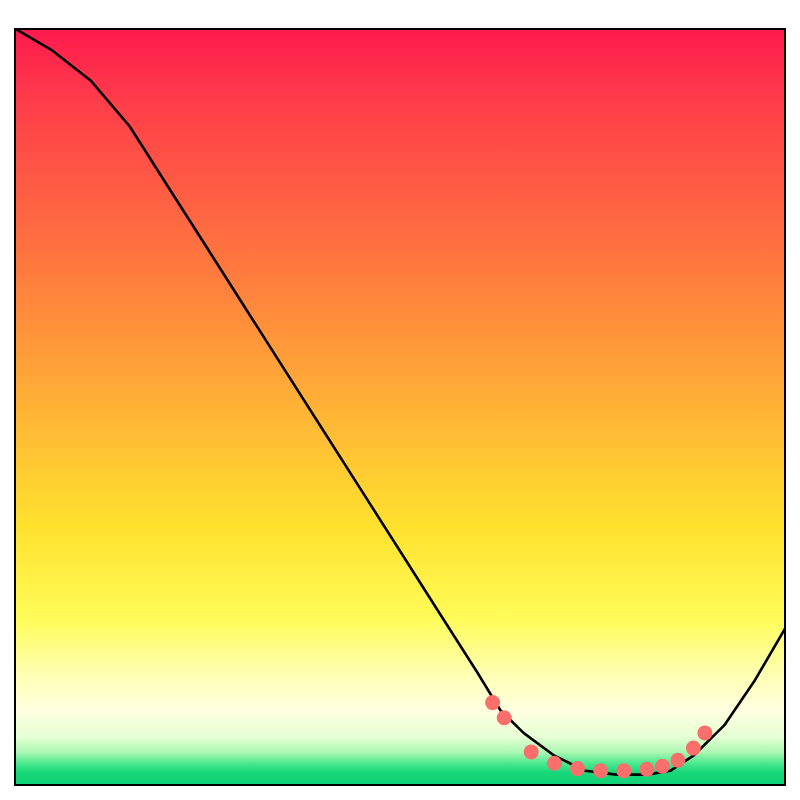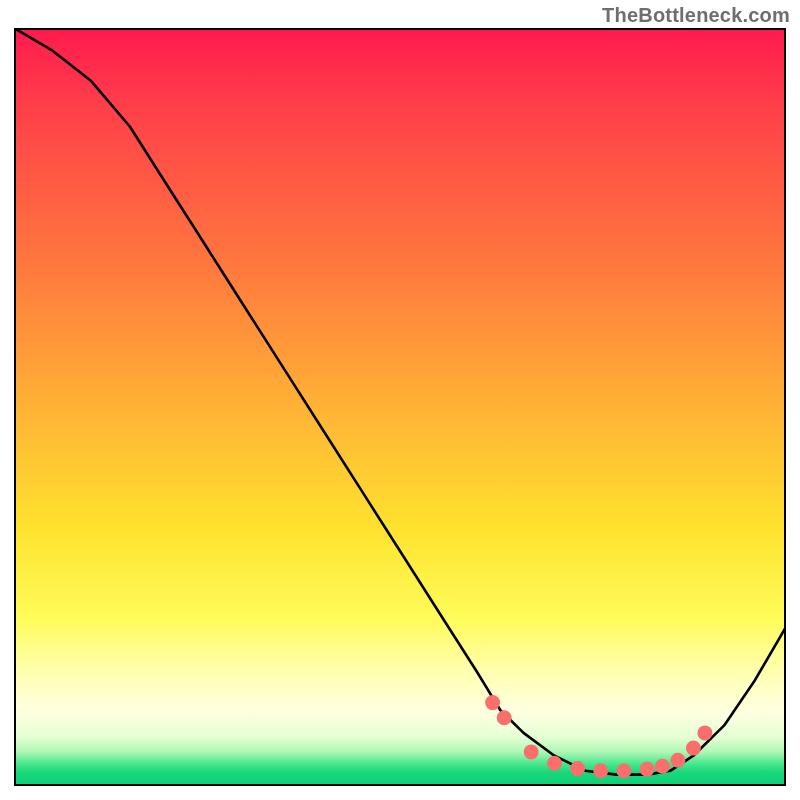--- a/index.html
+++ b/index.html
@@ -79,21 +79,20 @@
   .marker {
     fill: #fa6f6b;
     stroke: none;
   }
 </style>
 </head>
 <body>
 
 <div class="wrap">
 
-  <div class="attribution">TheBottleneck.com</div>
 
   <div class="plot">
     <div class="gradient"></div>
 
     <svg class="curve-layer" viewBox="0 0 772 758" preserveAspectRatio="none">
       <path id="curve-path" class="curve" d="M0.0 0.0 L38.6 22.7 L77.2 53.1 L115.8 98.5 L154.4 159.2 L193.0 219.8 L231.6 280.5 L270.2 341.1 L308.8 401.7 L347.4 462.4 L386.0 523.0 L424.6 583.7 L463.2 644.3 L486.4 682.2 L509.5 704.9 L540.4 727.7 L571.3 742.8 L602.2 746.6 L633.0 746.6 L656.2 742.8 L679.4 727.7 L710.2 697.4 L741.1 651.9 L772.0 598.8"></path>
       <g id="markers-group">
           <circle class="marker" cx="478.6" cy="674.6" r="7.5"></circle>
           <circle class="marker" cx="490.2" cy="689.8" r="7.5"></circle>
           <circle class="marker" cx="517.2" cy="723.9" r="7.5"></circle>

